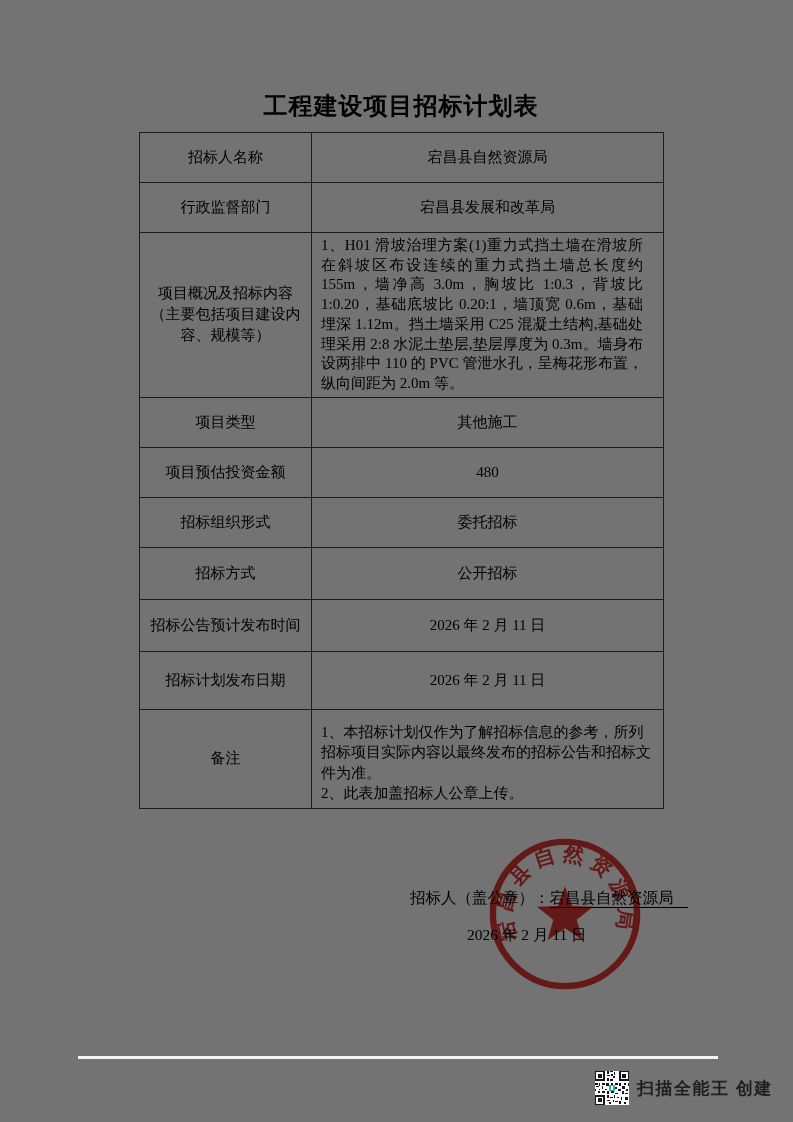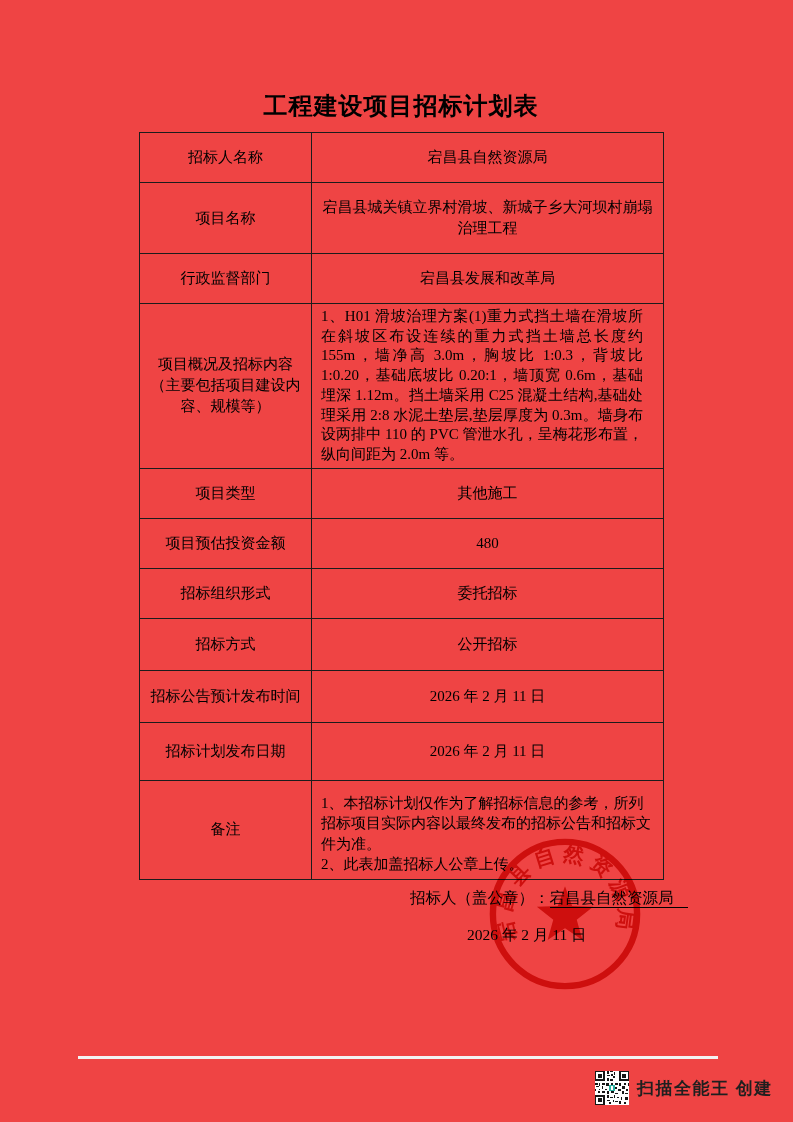--- a/index.html
+++ b/index.html
@@ -6,21 +6,21 @@
   html, body { background: #ffffff; }
   body {
     width: 793px; height: 1122px;
     font-family: "Liberation Serif", "DejaVu Serif", serif;
     color: #111;
     position: relative;
     overflow: hidden;
   }
   .page {
     position: absolute; inset: 0;
-    background: #ef4444;
+    background: #737373;
   }
   .doc-title {
     position: absolute;
     left: 139px; top: 90px; width: 524px;
     text-align: center;
     font-size: 24px; font-weight: 700;
     letter-spacing: 1px;
     color: #000;
   }
   table.plan-table {
@@ -118,24 +118,20 @@
 <div class="page">
 
   <div class="doc-title">工程建设项目招标计划表</div>
 
   <table class="plan-table">
     <tbody>
       <tr class="r1">
         <td class="label-cell">招标人名称</td>
         <td class="value-cell">宕昌县自然资源局</td>
       </tr>
-      <tr class="r2">
-        <td class="label-cell">项目名称</td>
-        <td class="value-cell">宕昌县城关镇立界村滑坡、新城子乡大河坝村崩塌治理工程</td>
-      </tr>
       <tr class="r3">
         <td class="label-cell">行政监督部门</td>
         <td class="value-cell">宕昌县发展和改革局</td>
       </tr>
       <tr class="r5">
         <td class="label-cell">项目概况及招标内容（主要包括项目建设内容、规模等）</td>
         <td class="value-cell justify">1、H01 滑坡治理方案(1)重力式挡土墙在滑坡所在斜坡区布设连续的重力式挡土墙总长度约 155m，墙净高 3.0m，胸坡比 1:0.3，背坡比 1:0.20，基础底坡比 0.20:1，墙顶宽 0.6m，基础埋深 1.12m。挡土墙采用 C25 混凝土结构,基础处理采用 2:8 水泥土垫层,垫层厚度为 0.3m。墙身布设两排中 110 的 PVC 管泄水孔，呈梅花形布置，纵向间距为 2.0m 等。</td>
       </tr>
       <tr class="r6">
         <td class="label-cell">项目类型</td>

